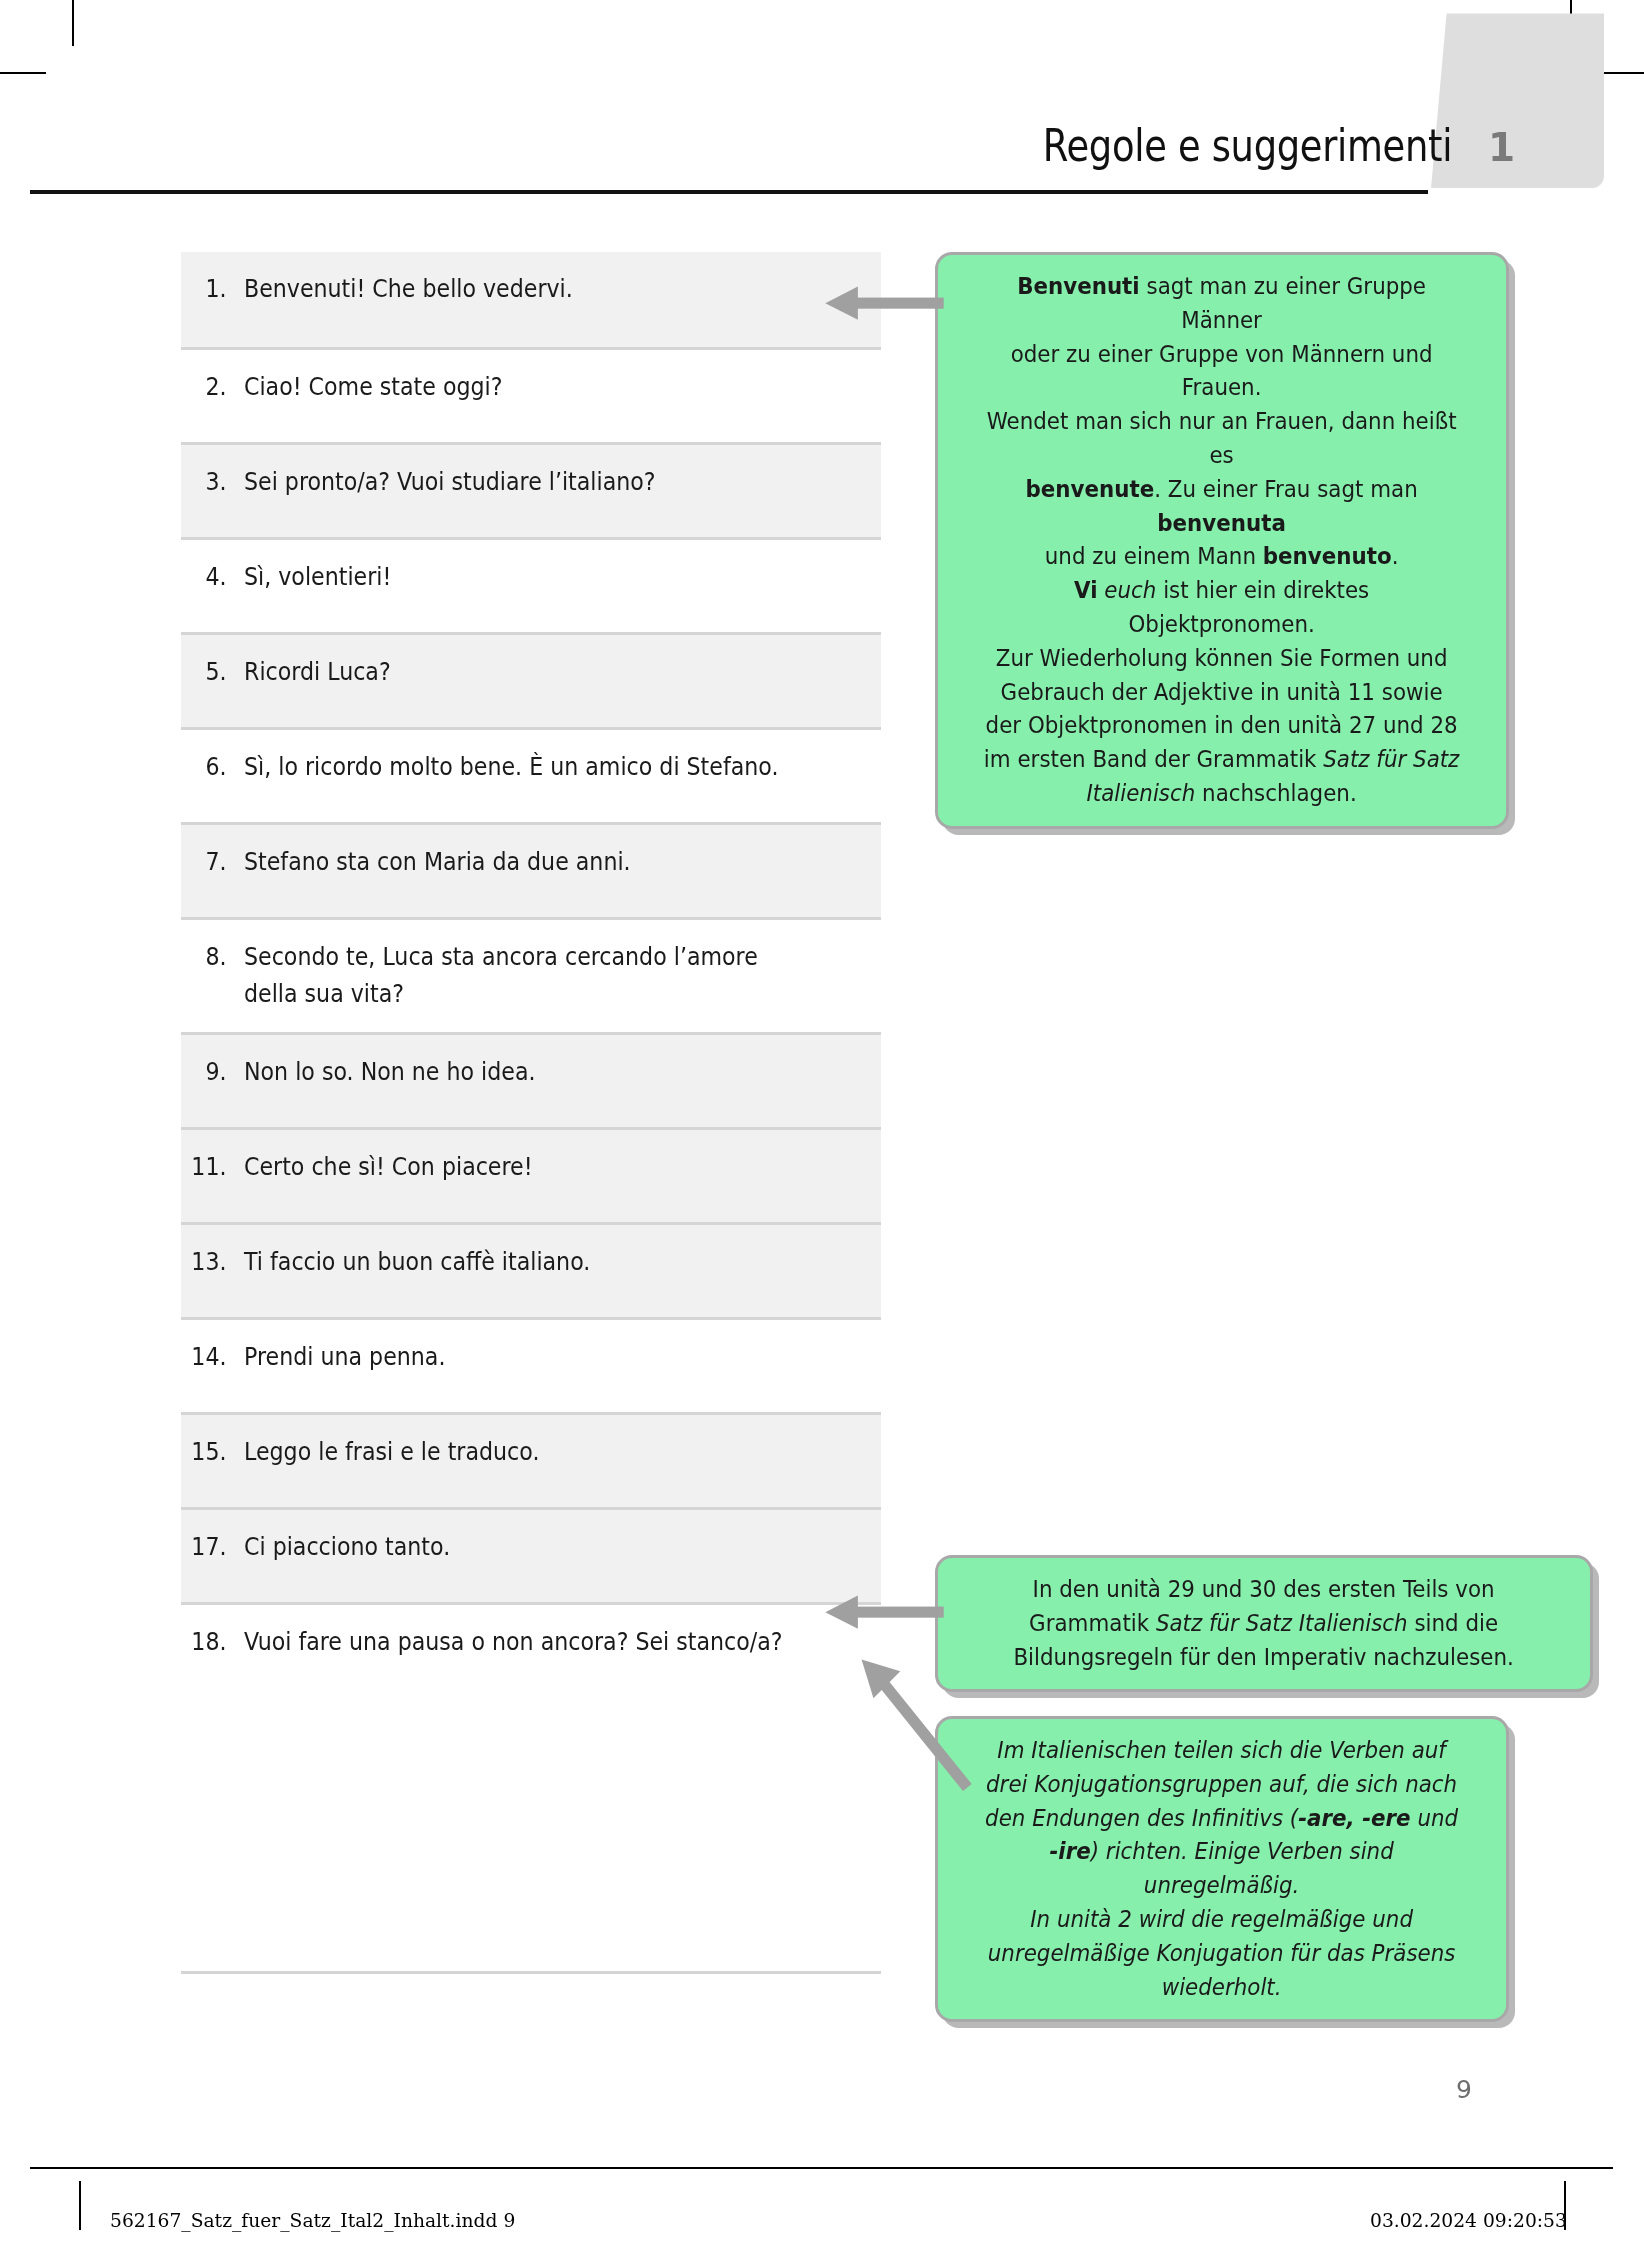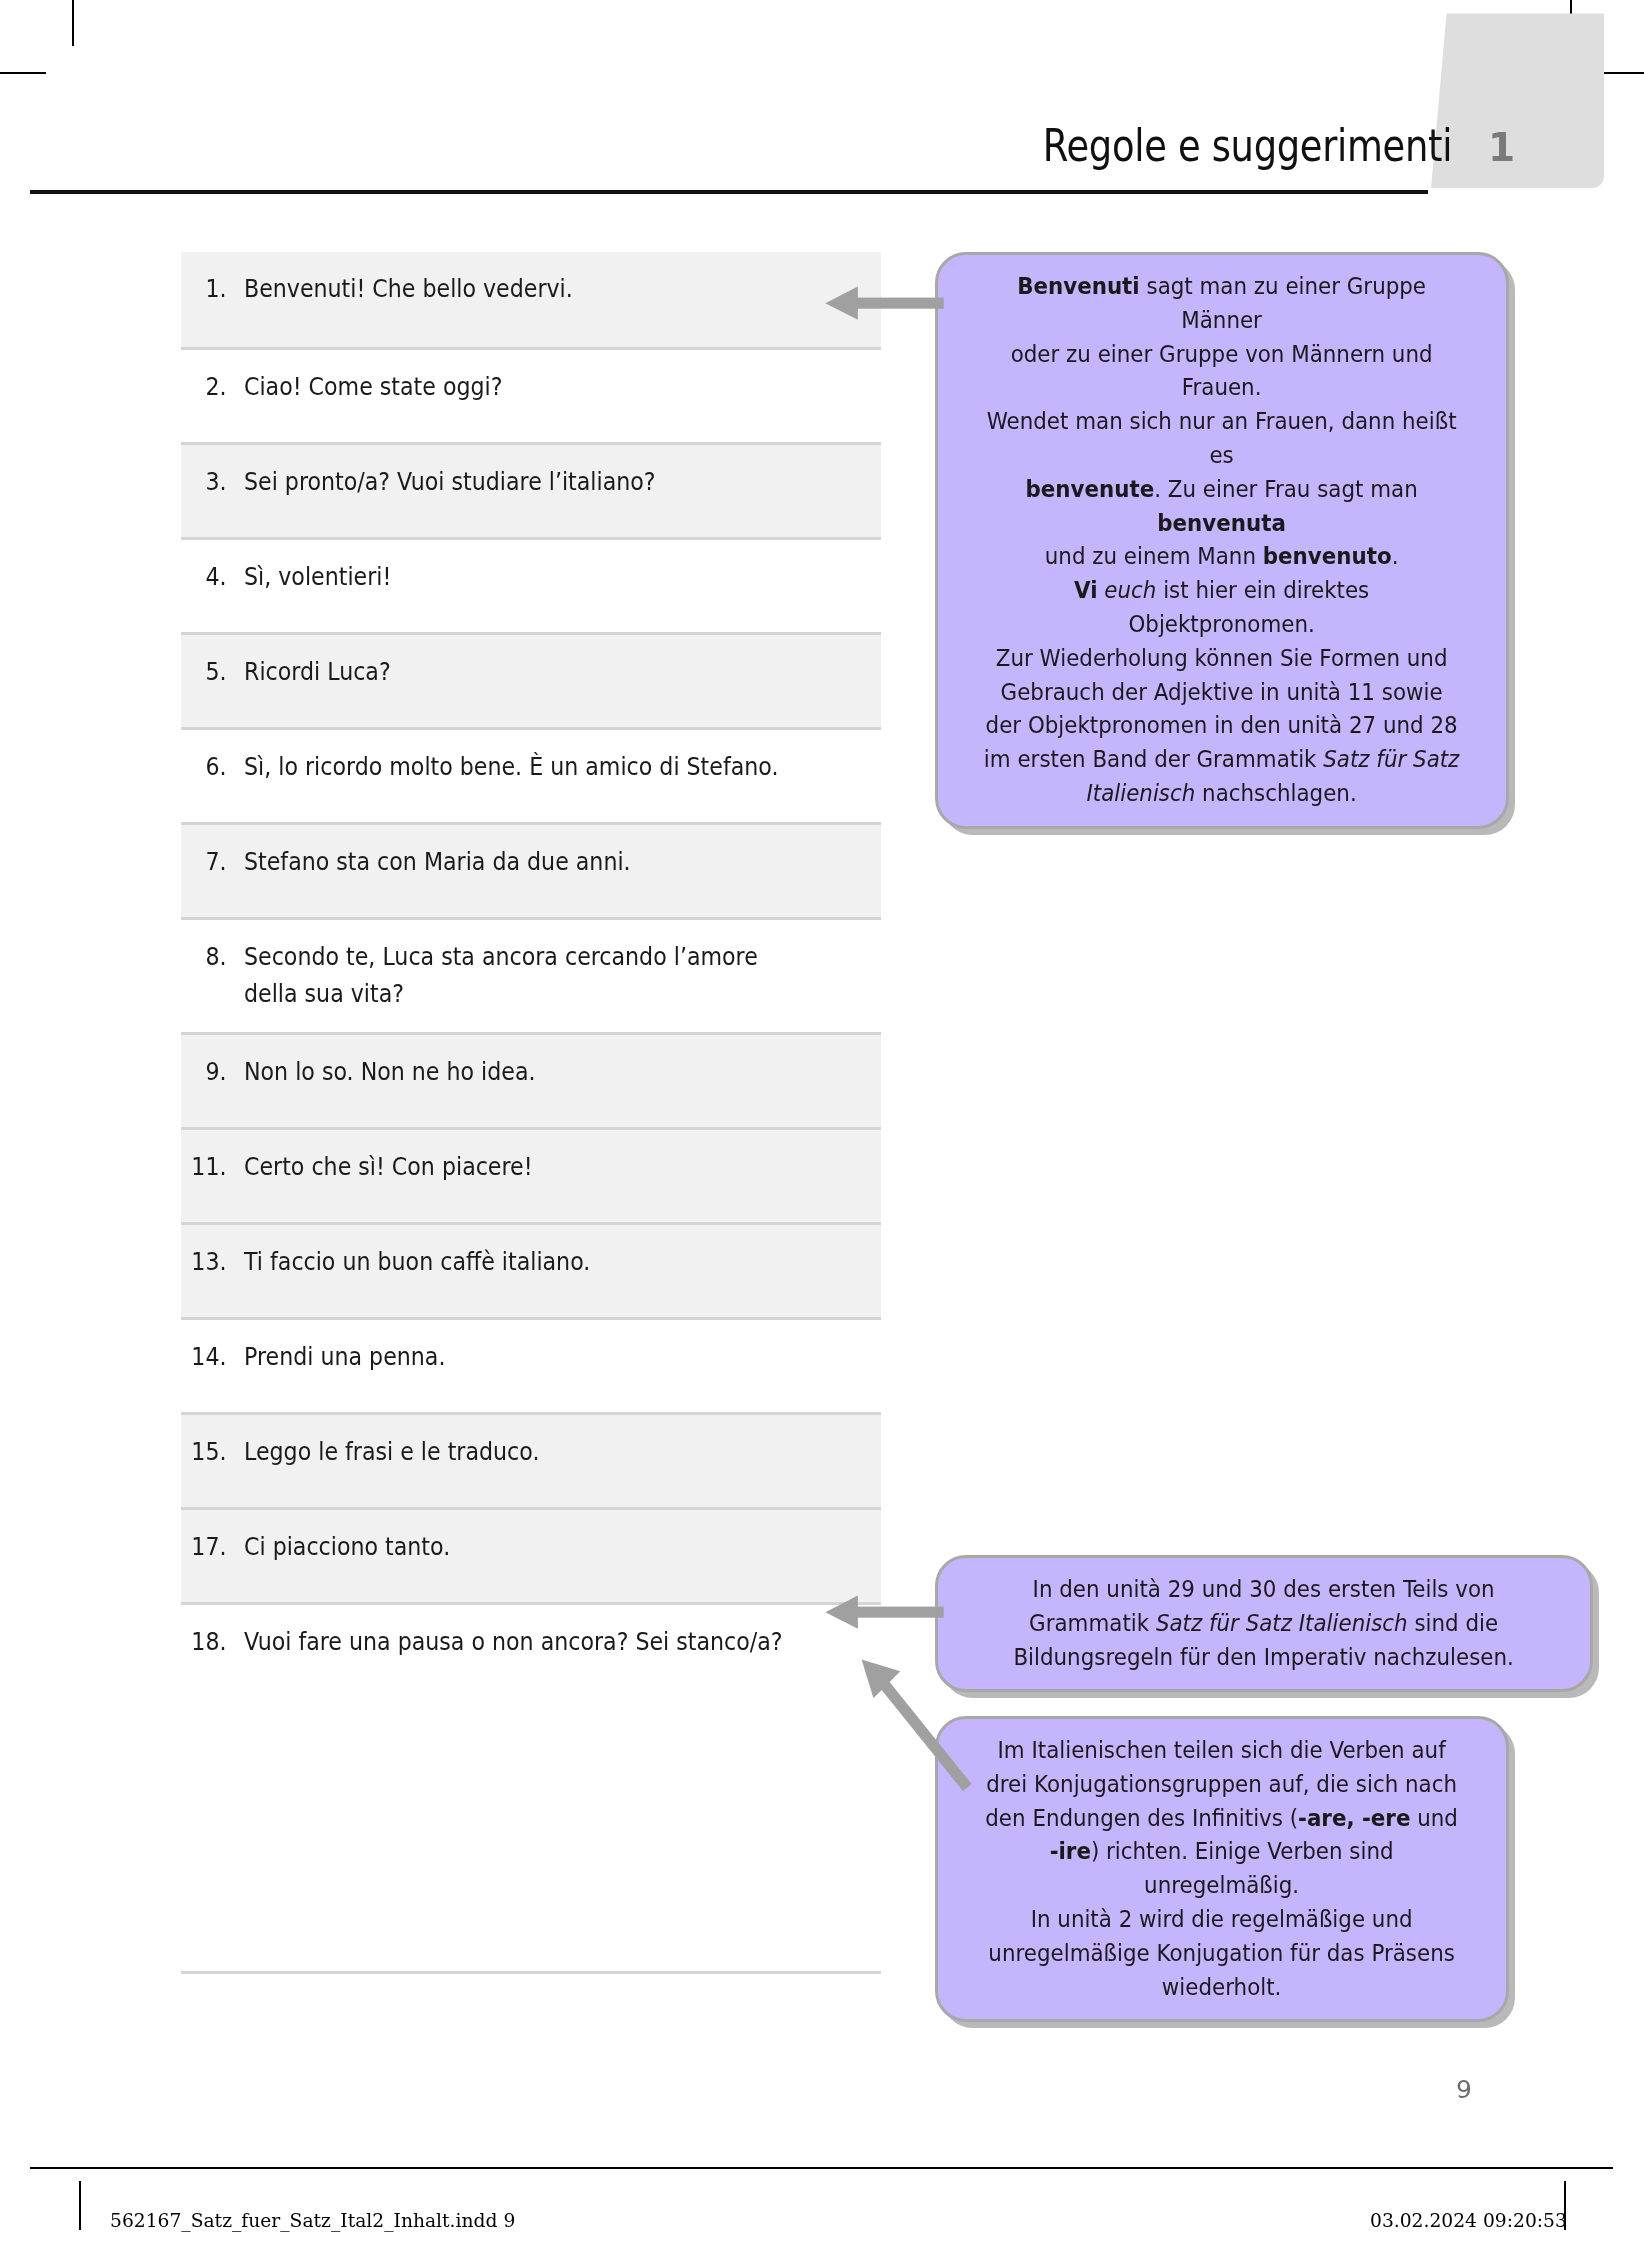--- a/index.html
+++ b/index.html
@@ -61,22 +61,22 @@
     transform:scaleX(.9);transform-origin:left center;
     white-space:pre-line;
   }
   .list-end-rule{
     position:absolute;left:181px;width:700px;height:3px;background:#d5d5d5;
   }
 
   
   .callout{
     position:absolute;box-sizing:border-box;
-    border:3.7px solid #a8a8a8;border-radius:31px;
-    background:#c4b5fd;
+    border:3.7px solid #a8a8a8;border-radius:17px;
+    background:#86efac;
     box-shadow:6.7px 6.7px 0 -0.7px #b9b9b9;
     padding:15px 22.4px;
     text-align:center;
     font-size:23px;line-height:1.47;color:#1a1a1a;
   }
   .callout p{margin:0;transform:scaleX(.93);transform-origin:center center;}
   .callout b{font-weight:700;}
   .callout i{font-style:italic;}
 
   
@@ -190,21 +190,21 @@
     <p><span>im ersten Band der Grammatik </span><i>Satz für Satz</i></p>
     <p><i>Italienisch</i><span> nachschlagen.</span></p>
   </div>
 
 <div class="callout" id="callout-imperativ" style="left:935px;top:1555px;width:658px;">
     <p><span>In den unità 29 und 30 des ersten Teils von</span></p>
     <p><span>Grammatik </span><i>Satz für Satz Italienisch</i><span> sind die</span></p>
     <p><span>Bildungsregeln für den Imperativ nachzulesen.</span></p>
   </div>
 
-<div class="callout" id="callout-konjugation" style="left:935px;top:1716px;width:574px;">
+<div class="callout" id="callout-konjugation" style="left:935px;top:1716px;width:574px;font-style:italic;">
     <p><span>Im Italienischen teilen sich die Verben auf</span></p>
     <p><span>drei Konjugationsgruppen auf, die sich nach</span></p>
     <p><span>den Endungen des Infinitivs (</span><b>-are, -ere</b><span> und</span></p>
     <p><b>-ire</b><span>) richten. Einige Verben sind unregelmäßig.</span></p>
     <p><span>In unità 2 wird die regelmäßige und</span></p>
     <p><span>unregelmäßige Konjugation für das Präsens</span></p>
     <p><span>wiederholt.</span></p>
   </div>
 
 <svg class="arrow-svg" style="left:825px;top:285px;" width="119" height="37" viewBox="0 0 160 50">

